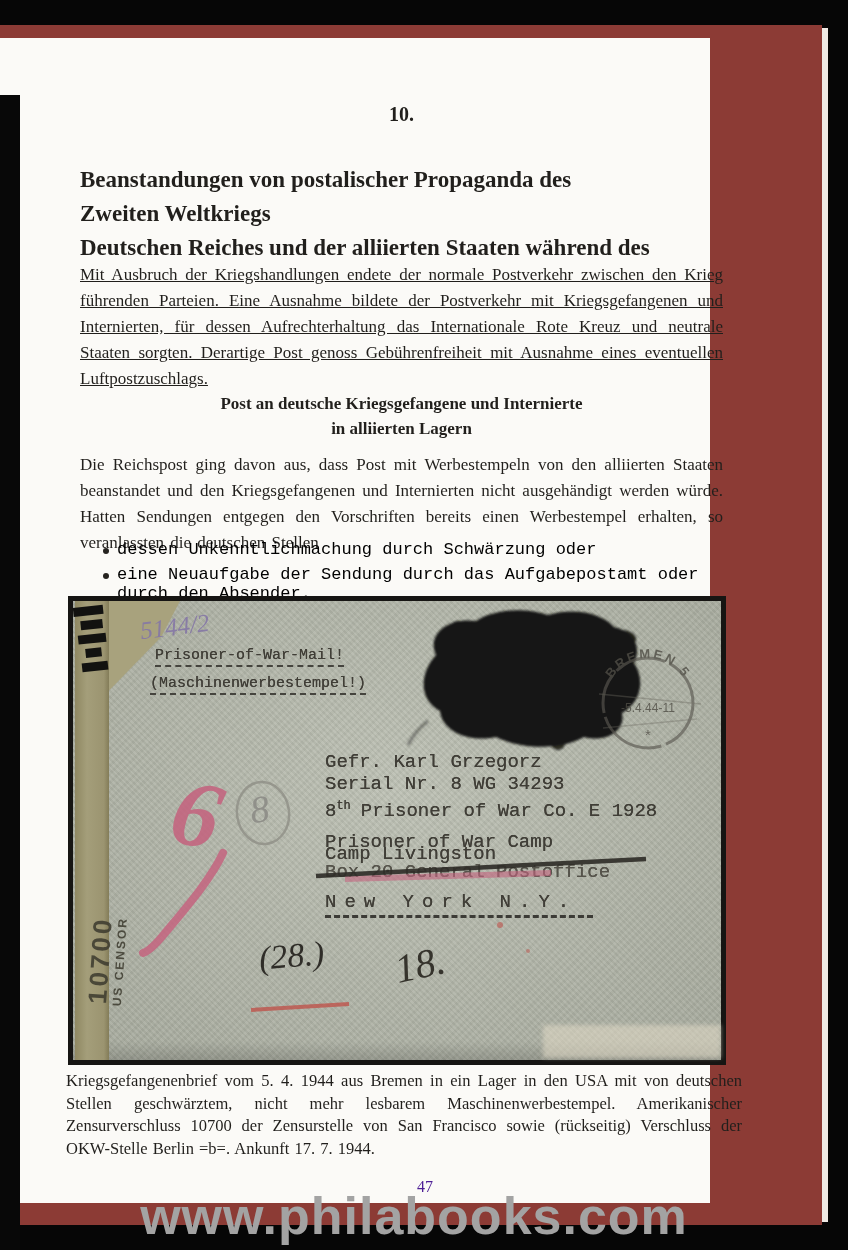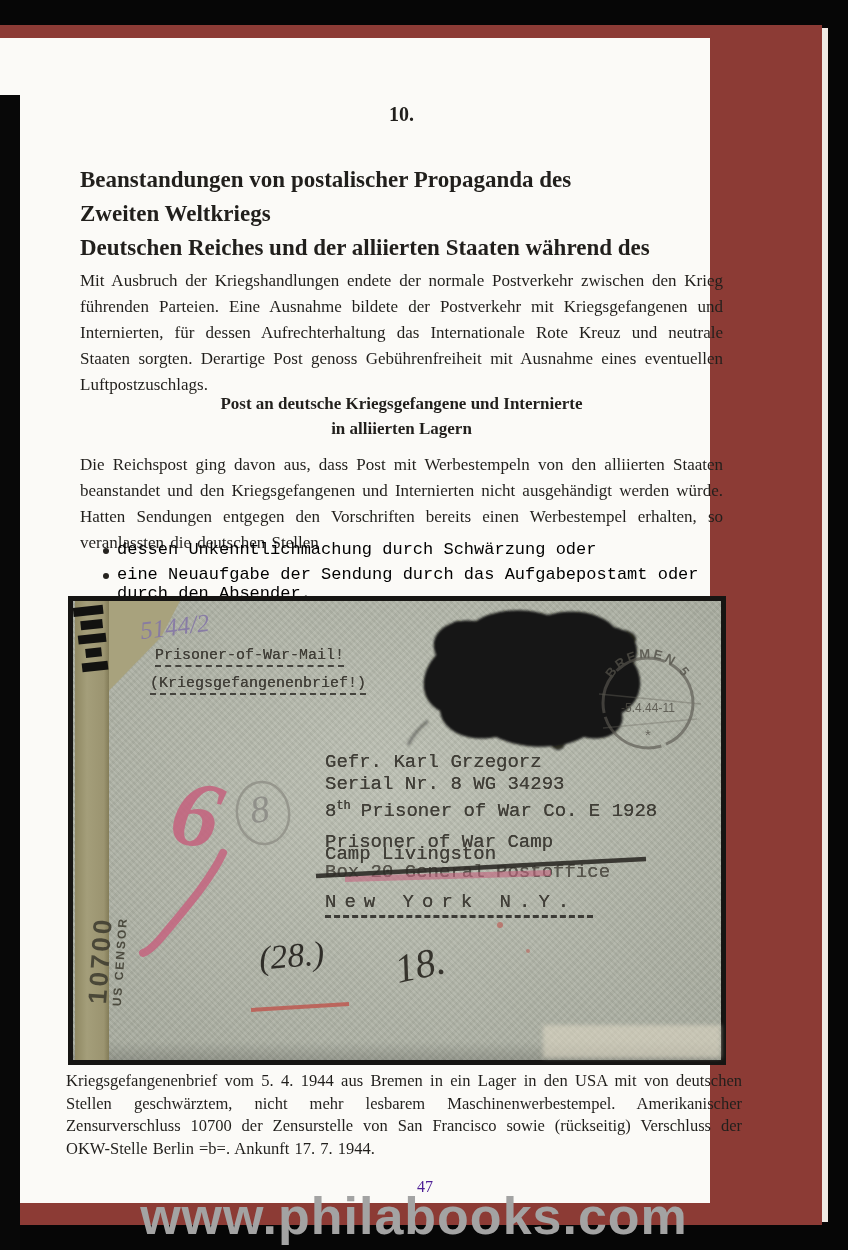--- a/index.html
+++ b/index.html
@@ -9,21 +9,21 @@
   .cover{position:absolute;left:0;top:25px;width:822px;height:1200px;background:#8c3b35;}
   .sliver{position:absolute;left:822px;top:28px;width:6px;height:1194px;background:#efe9e4;}
   .page{position:absolute;left:0;top:38px;width:710px;height:1165px;background:#fbfaf7;}
   .left-strip{position:absolute;left:0;top:95px;width:20px;height:1155px;background:#080808;}
   
   .col{position:absolute;left:80px;width:643px;color:#211f1c;}
   .chapter{top:65px;text-align:center;font-weight:bold;font-size:20px;}
   .title{top:125px;font-weight:bold;font-size:23px;line-height:34px;}
   .heading{top:353px;text-align:center;font-weight:bold;font-size:17px;line-height:25px;}
   .body-par{font-size:17px;line-height:26px;text-align:justify;word-spacing:2px;}
-  .para1{top:230px;} .para2{top:414px;}
+  .para1{top:224px;text-decoration:underline;} .para2{top:414px;}
   .bullet-row{position:absolute;left:80px;width:643px;height:24px;}
   .b1{top:502px;} .b2{top:527px;}
   .bullet-dot{position:absolute;left:23px;top:8px;width:6px;height:6px;border-radius:50%;background:#25231f;}
   .bullet-text{position:absolute;left:37px;top:0;font-size:17px;font-family:Liberation Mono, monospace;}
   .caption{position:absolute;left:66px;top:1032px;width:676px;font-size:16.5px;line-height:22.5px;
            text-align:justify;color:#211f1c;word-spacing:1px;}
   .pagenum{position:absolute;left:60px;top:1140px;width:730px;text-align:center;font-size:16px;color:#4c1d95;}
   .watermark{position:absolute;left:0;top:1186px;width:828px;text-align:center;z-index:50;
              font-family:"Liberation Sans",sans-serif;font-weight:bold;font-size:52px;
              letter-spacing:1px;color:#a3a3a3;}
@@ -123,21 +123,21 @@
         <div class="censor-num">10700</div>
         <div class="censor-lbl">US CENSOR</div>
       </div>
 
       <div class="hand pencil-ctrl">5144/2</div>
 
       <div class="typed pow1">
         <span class="pow-line">Prisoner-of-War-Mail!</span>
       </div>
       <div class="typed pow2">
-        <span class="pow-line">(Kriegsgefangenenbrief!)</span>
+        <span class="pow-line">(Maschinenwerbestempel!)</span>
       </div>
 
       <svg class="abs" style="left:325px;top:2px;" width="250" height="155" viewBox="0 0 250 155">
         <defs>
             <filter id="soften" x="-10%" y="-10%" width="120%" height="120%">
               <feGaussianBlur stdDeviation="1.2"></feGaussianBlur>
             </filter>
           </defs>
         <g filter="url(#soften)">
           <path d="M38,52 C28,30 52,14 78,18 C96,6 128,4 150,12 C176,4 204,10 216,24 C236,28 244,44 236,60 C248,78 242,100 224,110 C228,128 208,140 186,134 C162,148 122,146 98,134 C70,140 44,128 42,108 C22,98 20,72 38,52 Z" fill="#151513"></path>

